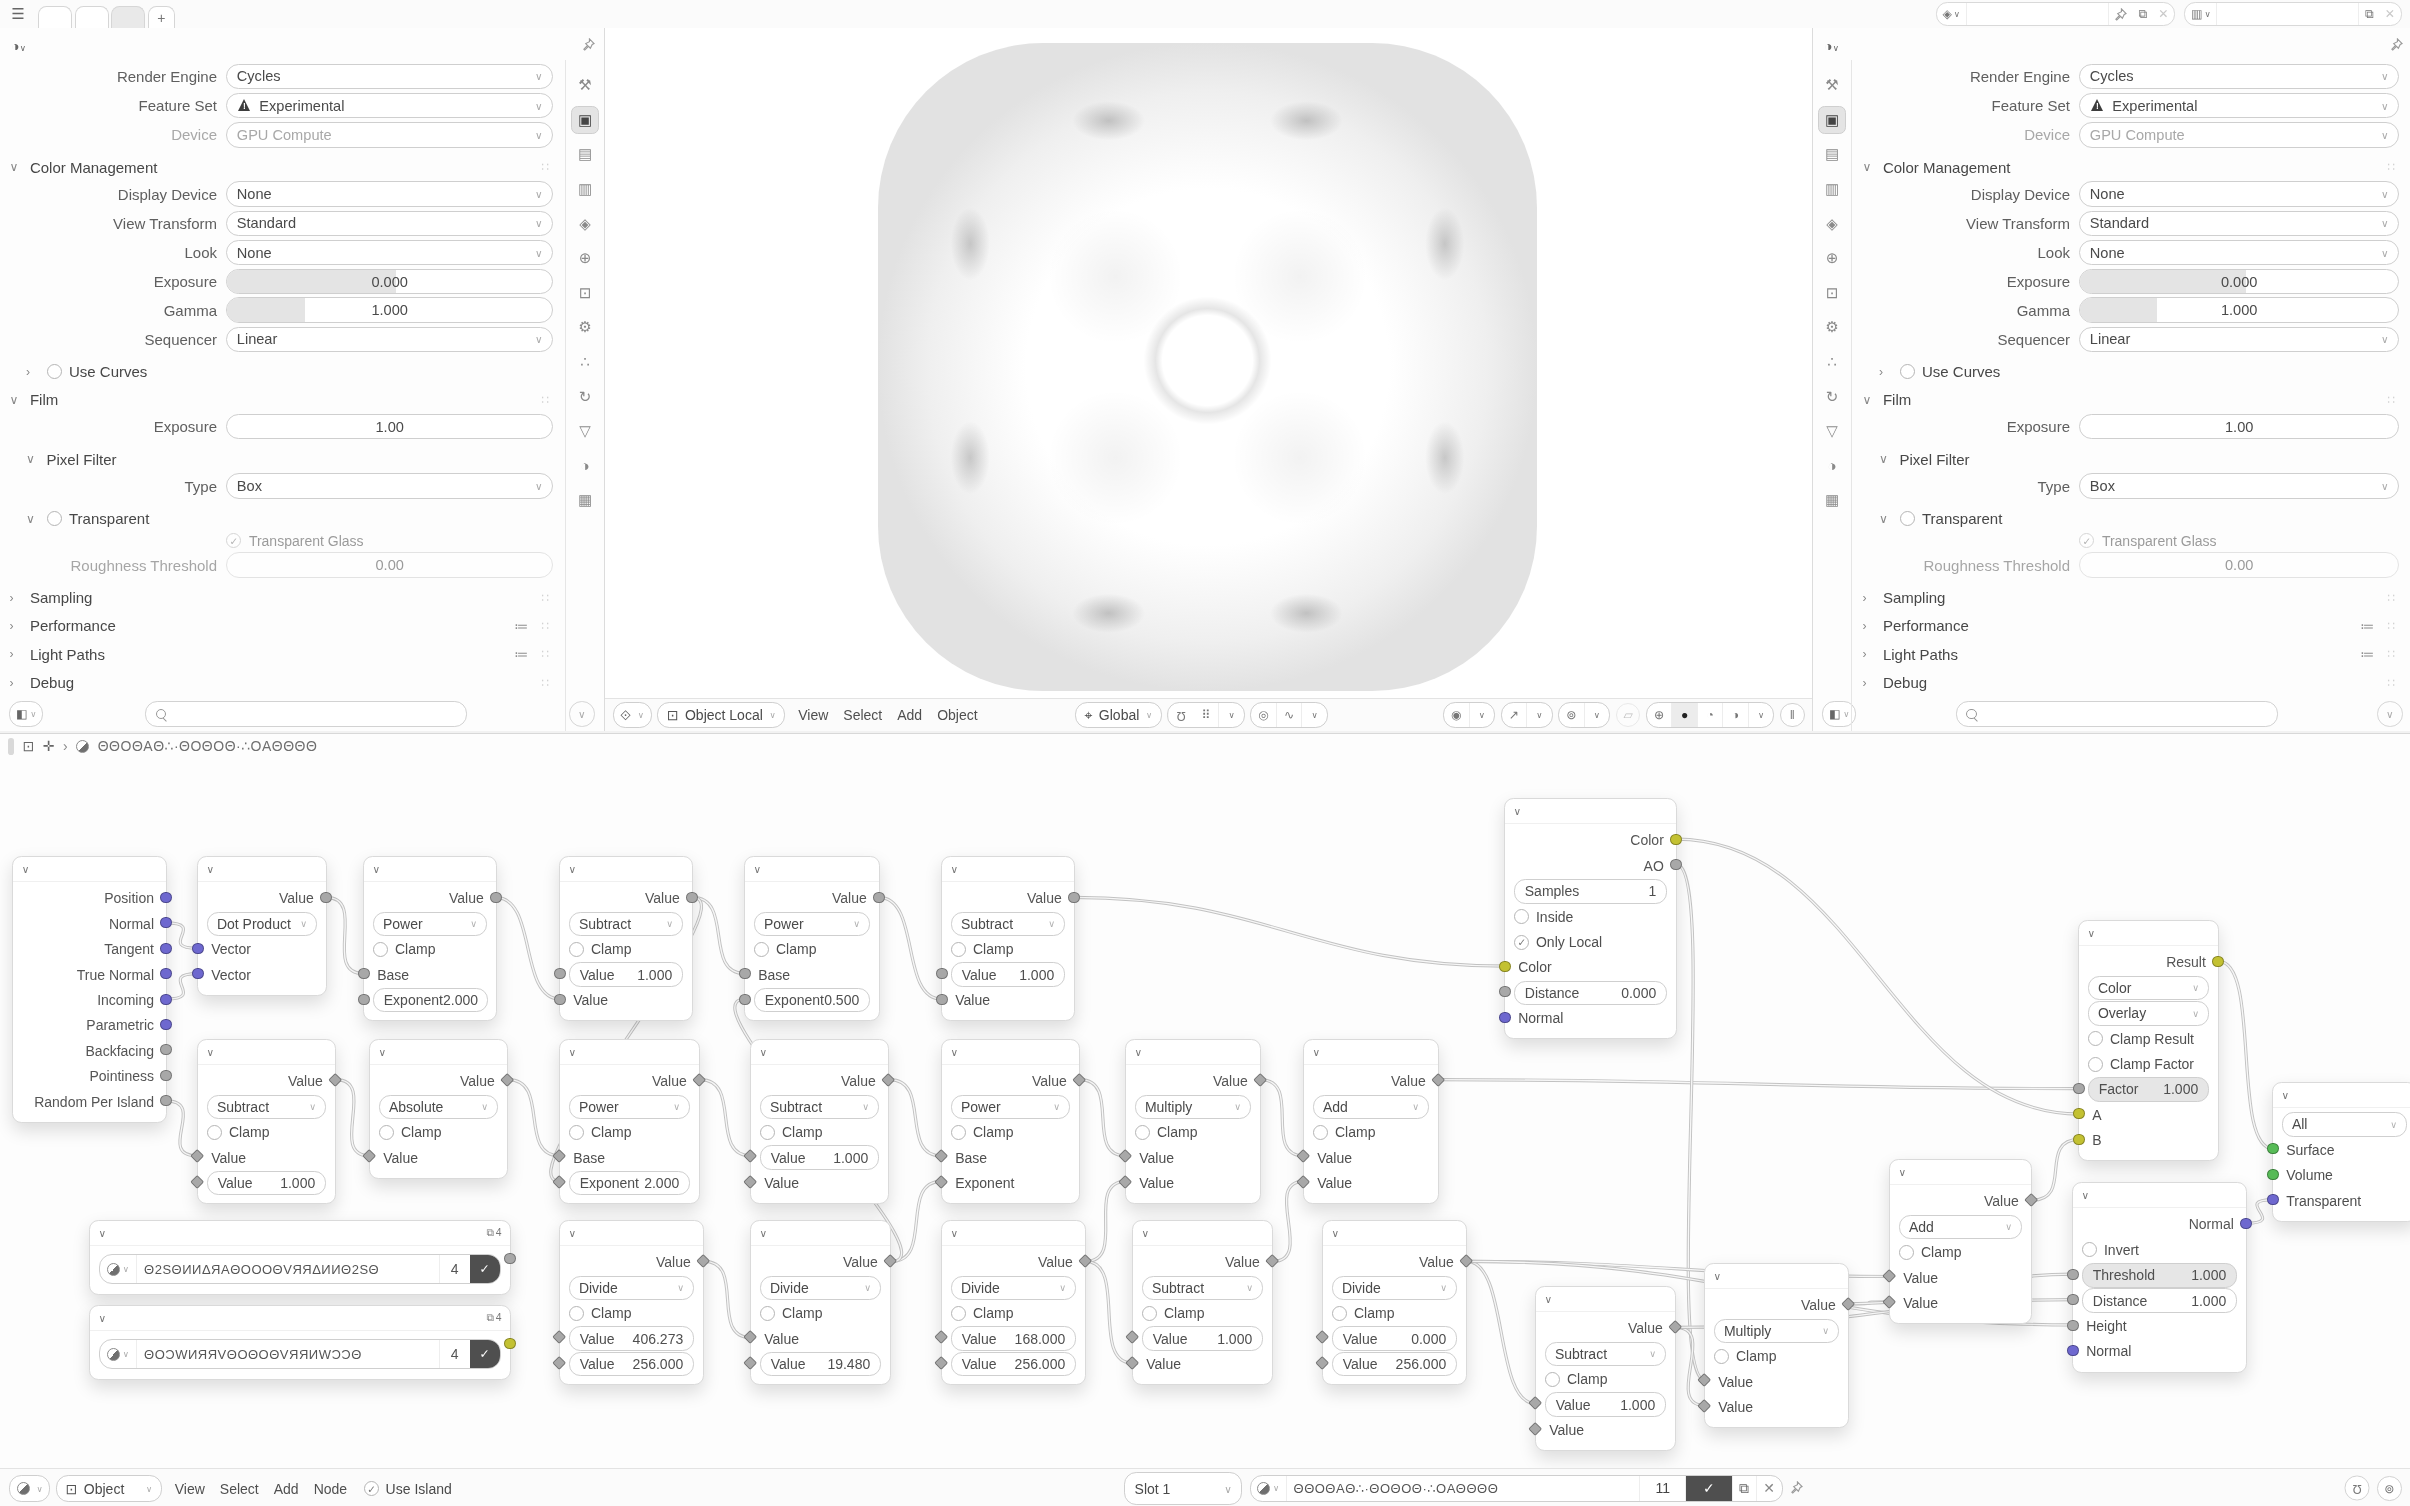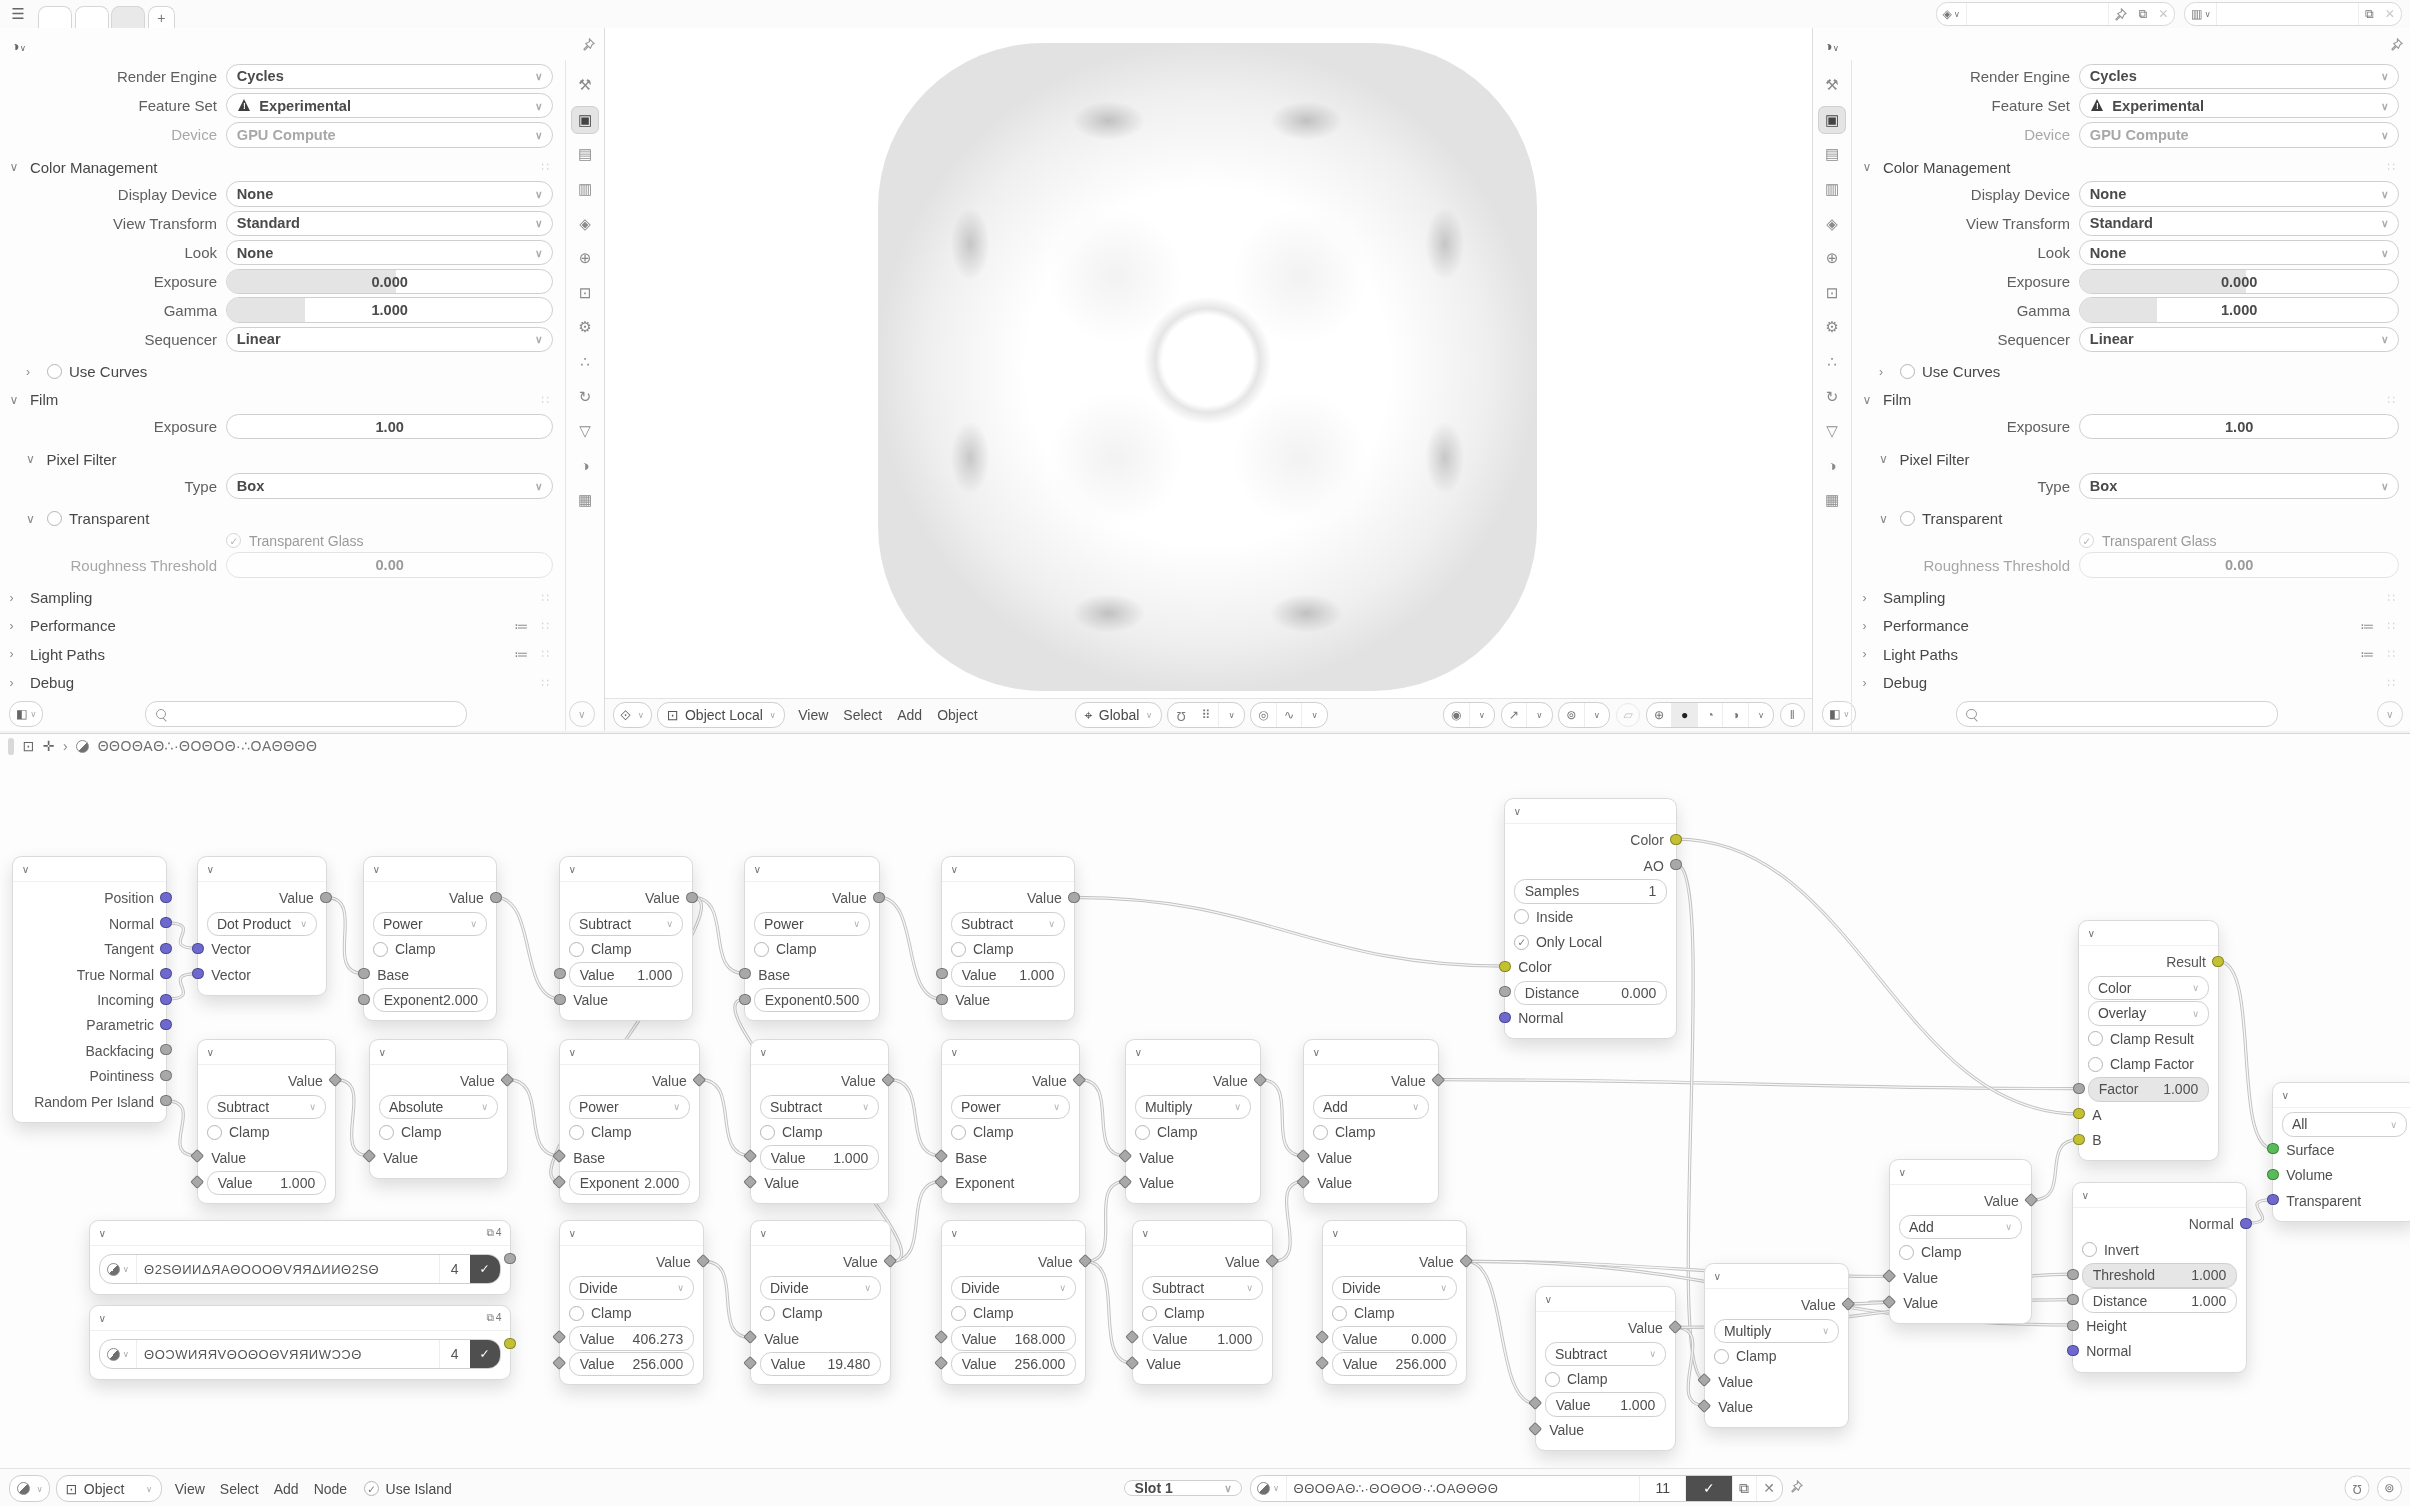--- a/index.html
+++ b/index.html
@@ -14,25 +14,25 @@
   .wtab{width:32px;height:21px;border:0.9px solid #d6d6d6;border-bottom:none;border-radius:8.5px 8.5px 0 0;
         background:#fff;margin-right:2.8px;align-self:flex-end;}
   .wtab.active{background:#e9e9e9;}
   .wtab.plus{width:24.5px;display:flex;align-items:center;justify-content:center;color:#777;background:#fff;}
   #topbar-right{margin-left:auto;display:flex;align-items:center;gap:9.4px;margin-right:9.4px;}
   .dbsel{display:flex;align-items:center;height:22.6px;border:0.9px solid #d9d9d9;border-radius:11.3px;background:#fff;overflow:hidden;}
   .dbsel .seg{display:flex;align-items:center;height:100%;padding:0 5.6px;color:#777;font-size:12.2px;}
   .dbsel .segfield{width:141px;height:100%;border-left:0.9px solid #eee;border-right:0.9px solid #eee;}
   .dbsel .ghost{color:#c9c9c9;}
   
-  .pill{display:flex;align-items:center;height:16px;border:0.9px solid #cfcfcf;border-radius:12.2px;
+  .pill{display:flex;align-items:center;height:33px;border:0.9px solid #cfcfcf;border-radius:12.2px;
         background:#fff;font-size:14px;color:#4a4a4a;padding:0 9.4px;position:relative;overflow:hidden;box-sizing:border-box;}
   .pill .chev{margin-left:auto;color:#aaa;font-size:10.4px;}
   .pill .fill{position:absolute;left:0;top:0;bottom:0;background:#e4e4e4;z-index:0;}
-  .pill span{position:relative;z-index:1;font-weight:bold;}
+  .pill span{position:relative;z-index:1;}
   .circle-chk{width:15px;height:15px;border:1.4px solid #b5b5b5;border-radius:50%;background:#fff;
               display:inline-flex;align-items:center;justify-content:center;font-size:10.4px;color:#777;flex:0 0 auto;box-sizing:border-box;}
   .iconbtn{width:24.5px;height:24.5px;border:0.9px solid #d2d2d2;border-radius:12.2px;background:#fff;color:#777;
            display:flex;align-items:center;justify-content:center;font-size:12.2px;box-sizing:border-box;}
   .mag{width:8.5px;height:8.5px;border:1.4px solid #999;border-radius:50%;position:relative;display:inline-block;}
   .mag:after{content:"";position:absolute;width:1.4px;height:4.7px;background:#999;left:7.5px;top:7.5px;transform:rotate(-45deg);}
   .pinsvg{width:13px;height:13px;display:inline-block;}
   
   .props{background:#fdfdfd;overflow:hidden;}
   #props-left{left:0;top:28px;width:604px;height:703px;border-right:0.9px solid #dcdcdc;}

